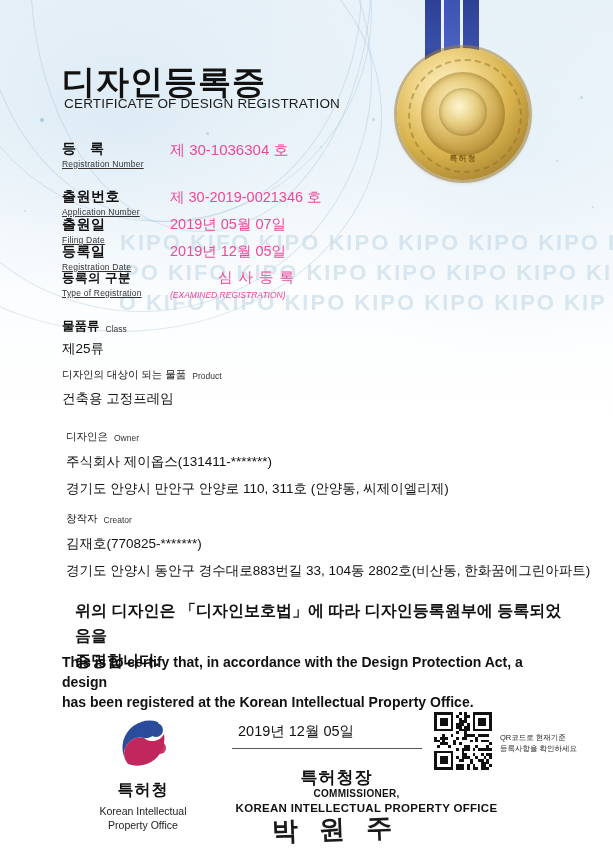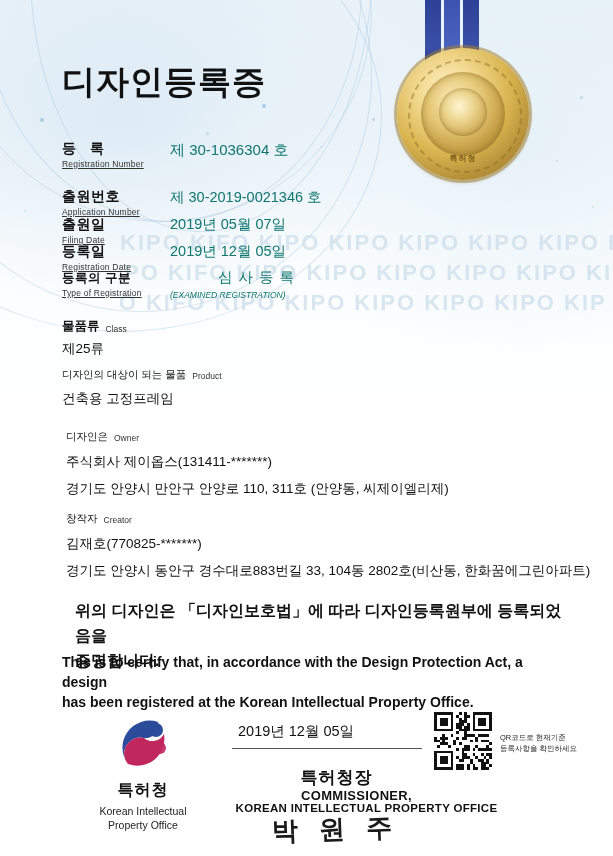--- a/index.html
+++ b/index.html
@@ -188,21 +188,21 @@
   .f-label-en {
     font-size: 8.5px;
     color: #333;
     margin-top: 1px;
     letter-spacing: 0.2px;
     text-decoration: underline;
   }
   .f-value {
     position: absolute;
     font-size: 14.5px;
-    color: #0f766e;
+    color: #ec4899;
   }
 
   .sep-wide { letter-spacing: 5px; }
 
   
   .block-left { position: absolute; left: 62px; }
 
   .row-inline { display: flex; align-items: flex-end; gap: 6px; }
   .row-inline .ko { font-size: 12.5px; font-weight: bold; color: #111; }
   .row-inline .en { font-size: 8.5px; color: #333; padding-bottom: 1px; }
@@ -277,21 +277,21 @@
     letter-spacing: 1px;
     color: #111;
     padding-left: 60px;
     box-sizing: border-box;
   }
   .comm-en1 {
     position: absolute;
     left: 0; top: 737px;
     width: 613px;
     text-align: center;
-    font-size: 13px;
+    font-size: 10px;
     font-weight: bold;
     letter-spacing: .3px;
     color: #111;
     padding-left: 100px;
     box-sizing: border-box;
   }
   .comm-en2 {
     position: absolute;
     left: 0; top: 750px;
     width: 613px;
@@ -386,20 +386,21 @@
       <div class="medal-core">
         <div class="medal-emblem"></div>
       </div>
       <div class="medal-text">
         <div class="tb">특허청</div>
       </div>
     </div>
   </div>
 
   <div class="title-ko">디자인등록증</div>
+  <div class="title-en">CERTIFICATE OF DESIGN REGISTRATION</div>
 
   <div class="field" style="top:140px;">
     <div class="f-label-ko sep-wide">등   록</div>
     <div class="f-label-en">Registration Number</div>
   </div>
   <div class="f-value" style="left:170px; top:141px; font-size:15px;">제 30-1036304 호</div>
 
   <div class="field" style="top:188px;">
     <div class="f-label-ko">출원번호</div>
     <div class="f-label-en">Application Number</div>

